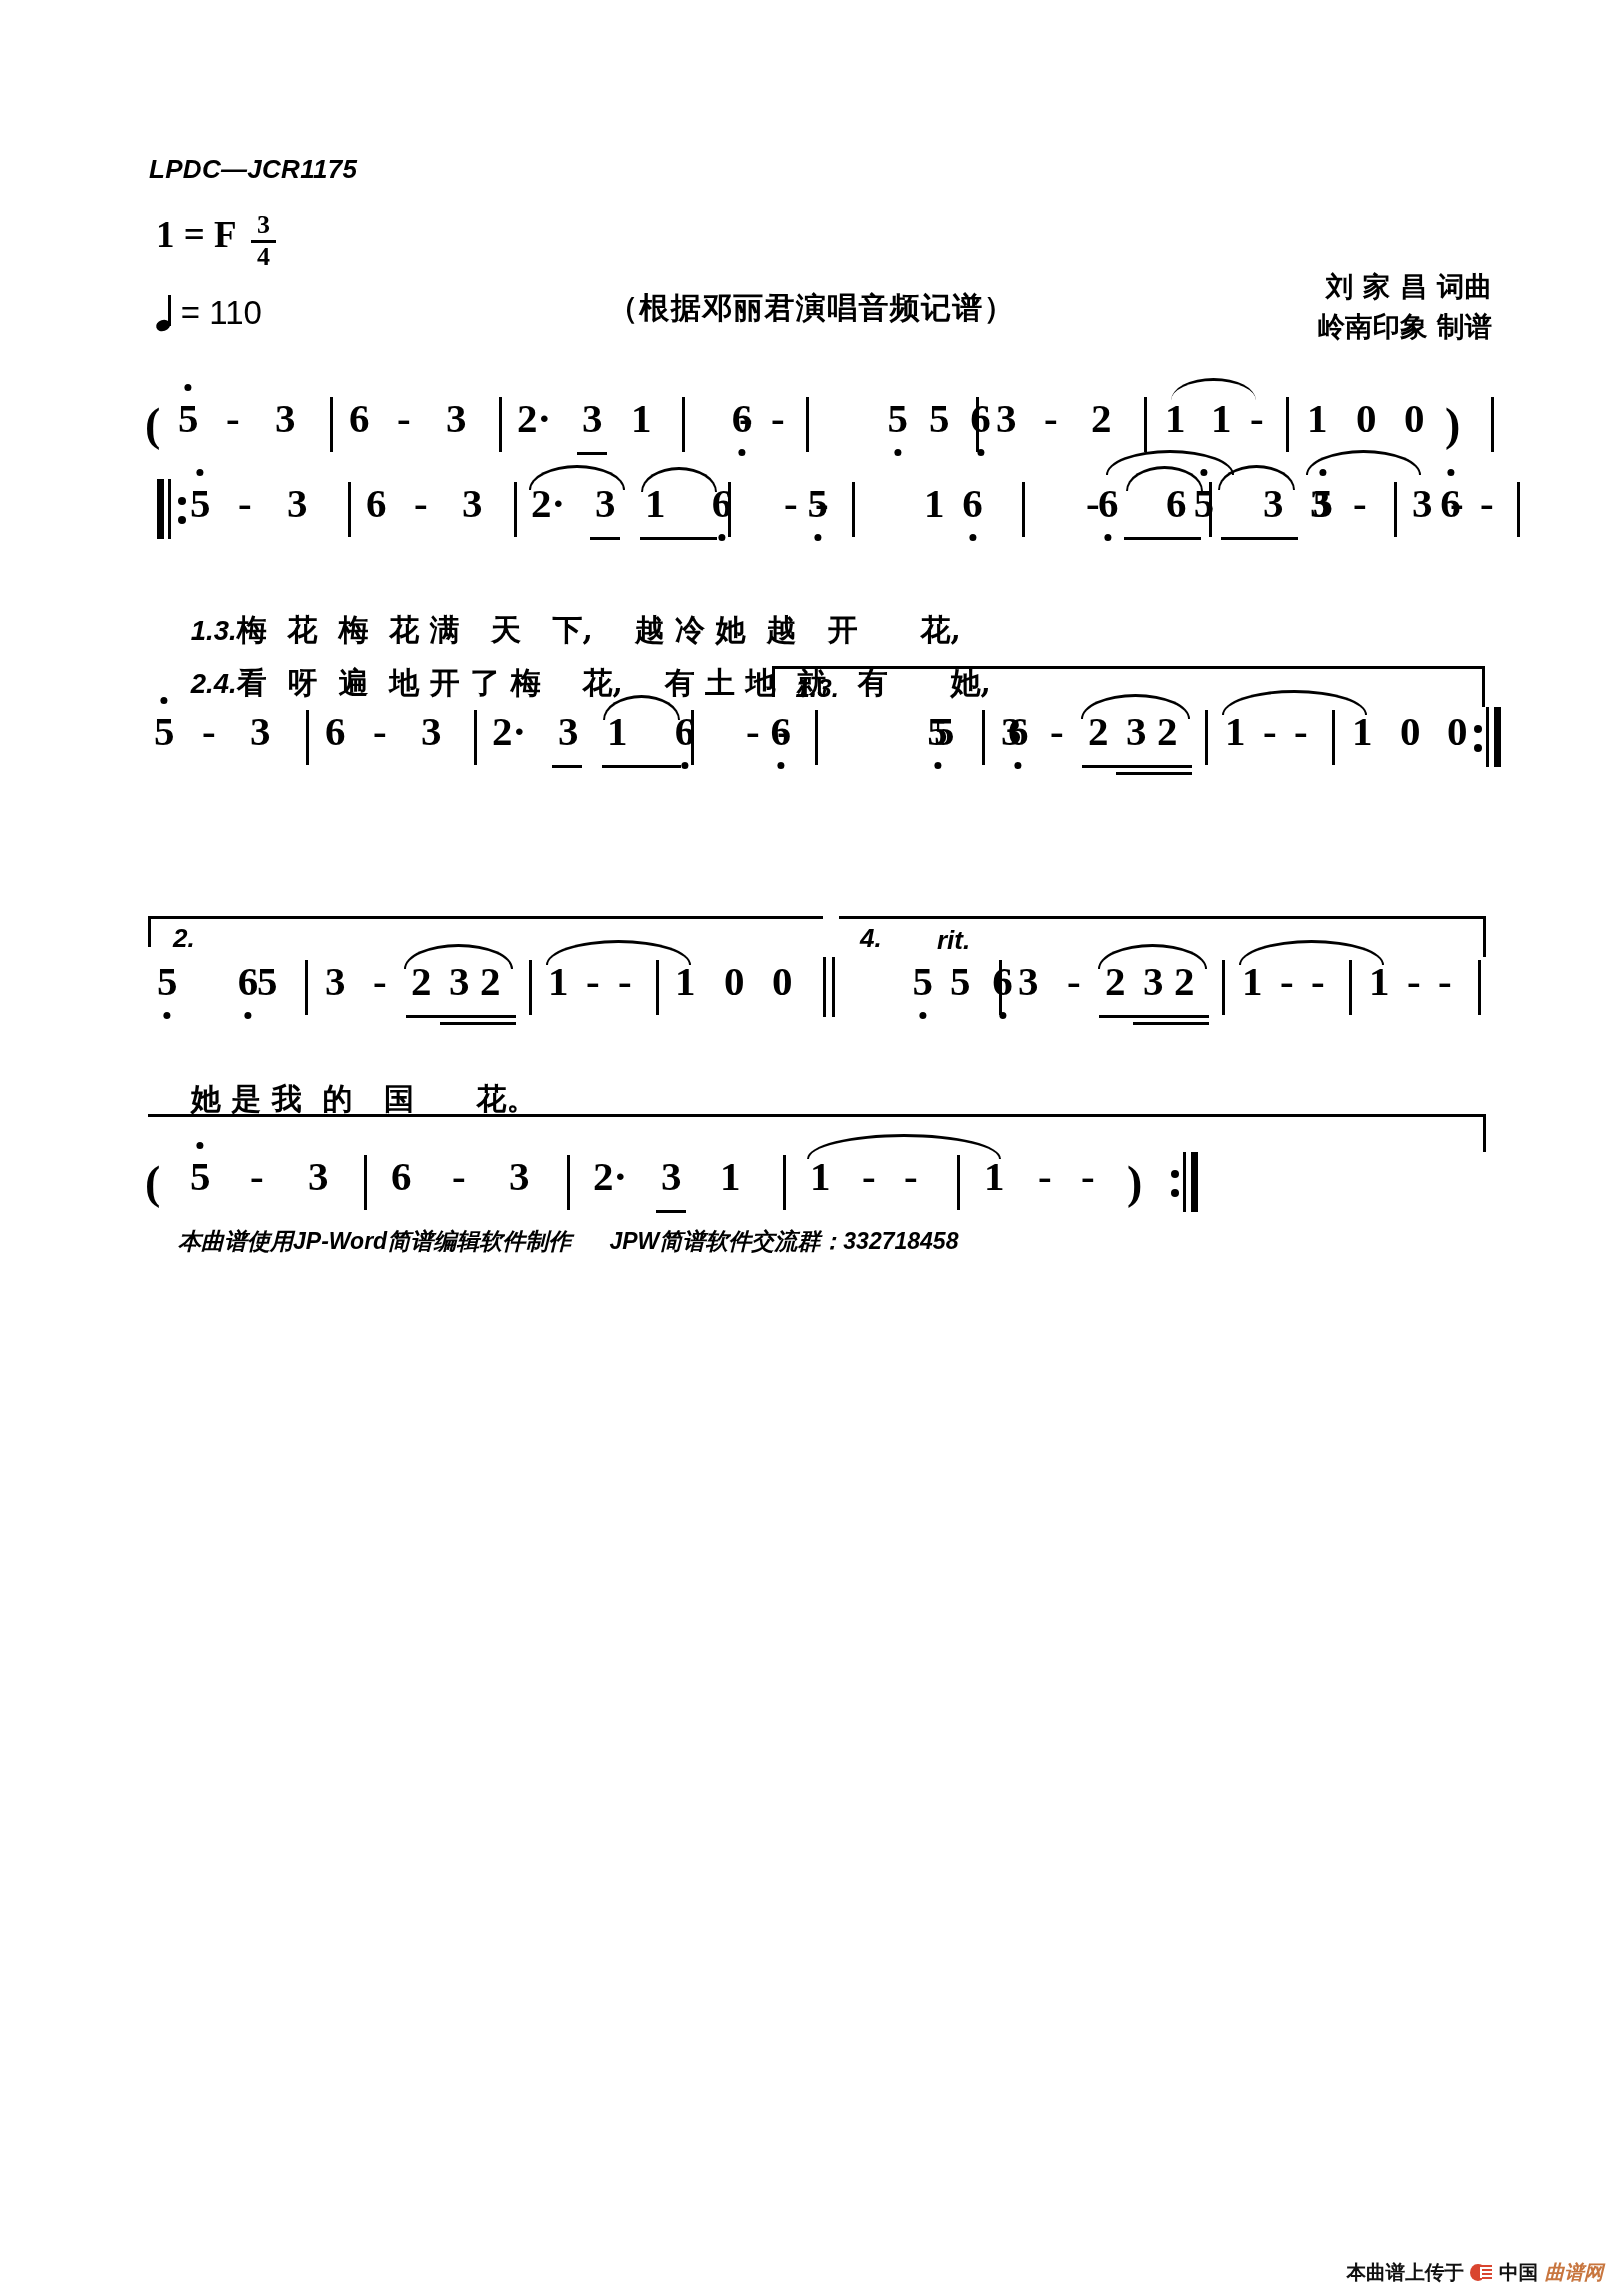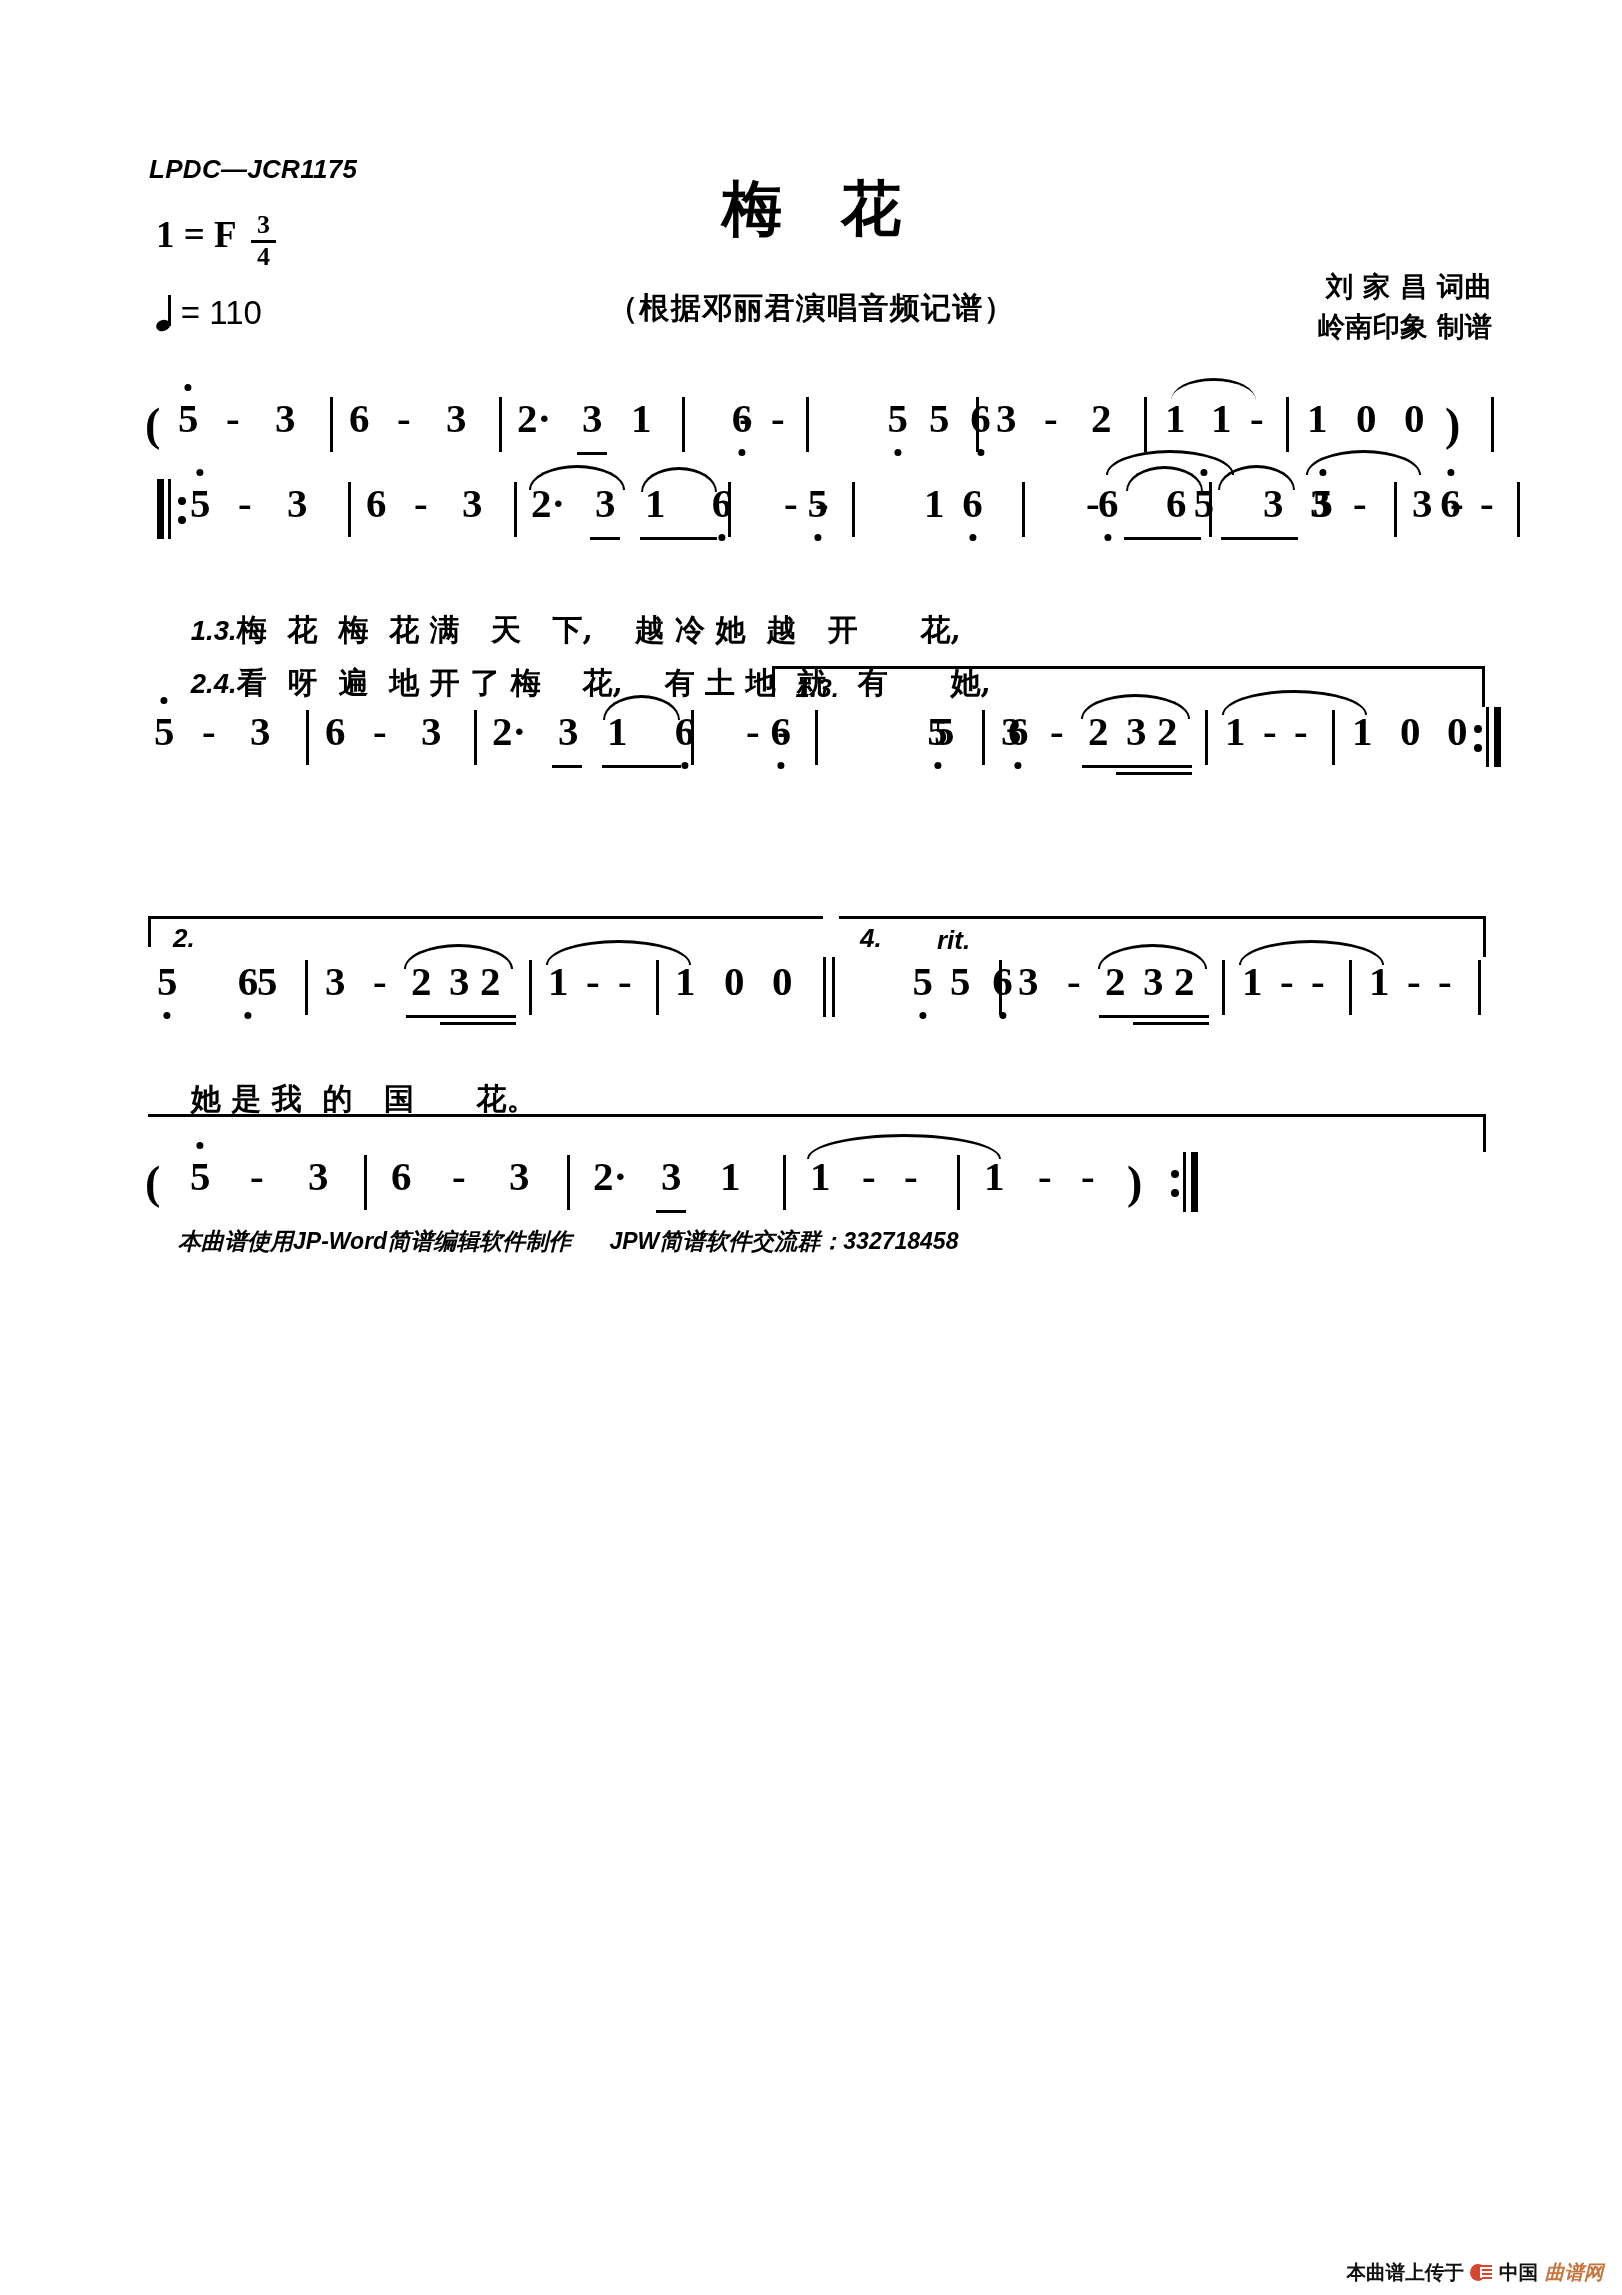--- a/index.html
+++ b/index.html
@@ -123,21 +123,20 @@
   </div>
 
   <div class="tempo">
     <span class="qnote">
       <span class="head"></span>
         <span class="stem"></span>
     </span>
     <span>= 110</span>
   </div>
 
-  <div class="title">梅花</div>
   <div class="subtitle">（根据邓丽君演唱音频记谱）</div>
 
   <div class="credits">
     <div>刘 家 昌 词曲</div>
     <div>岭南印象 制谱</div>
   </div>
 
   <div class="row" style="top:394px;">
     <div class="notes">
       <span class="n" style="left:145px;top:3.9px;font-size:46px;">(</span>

